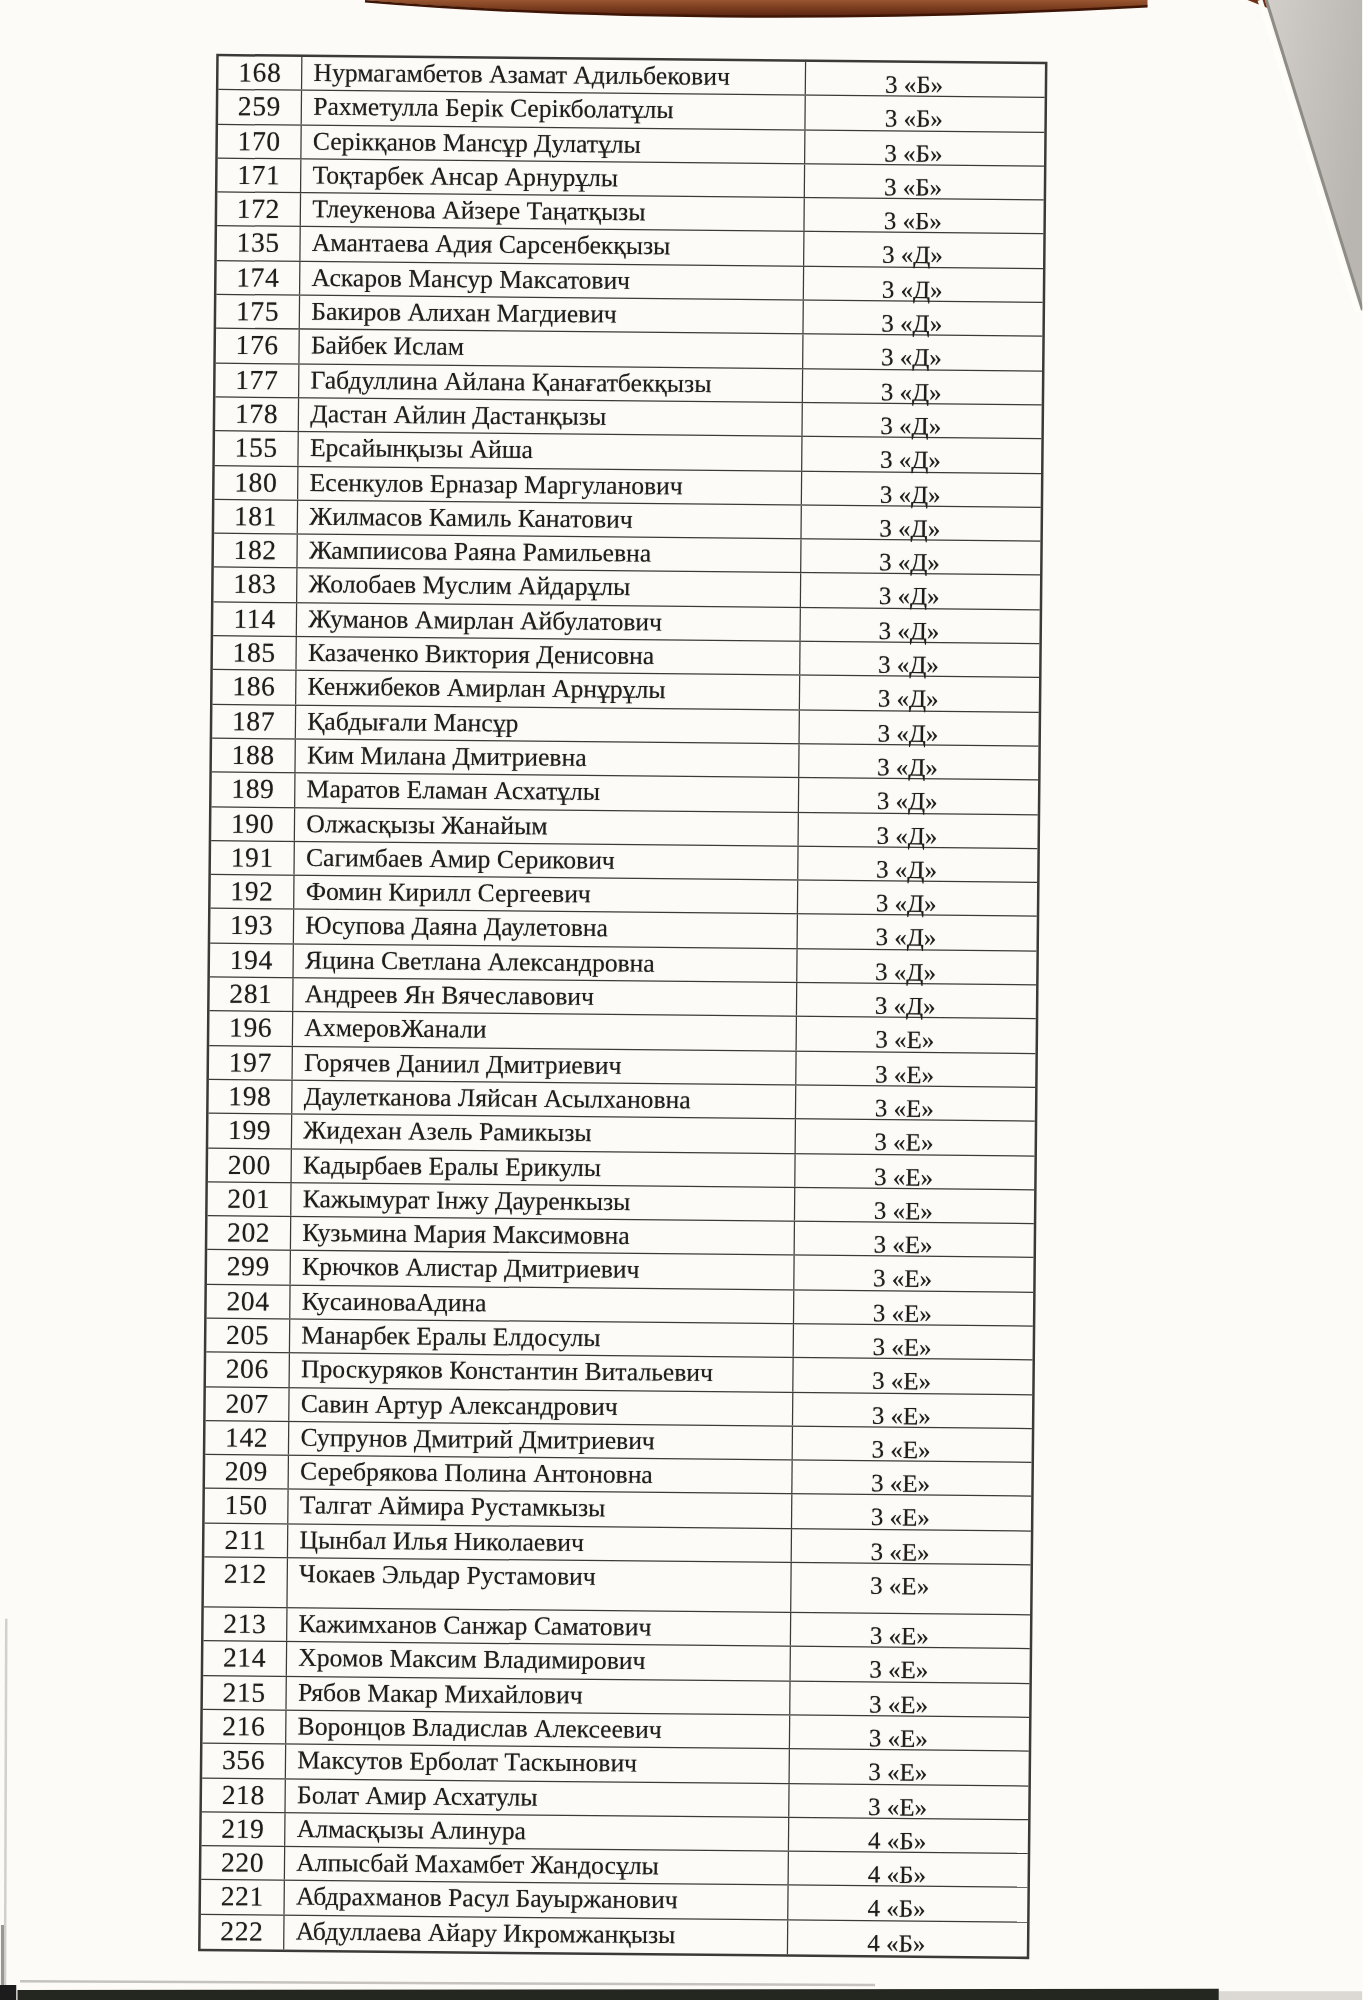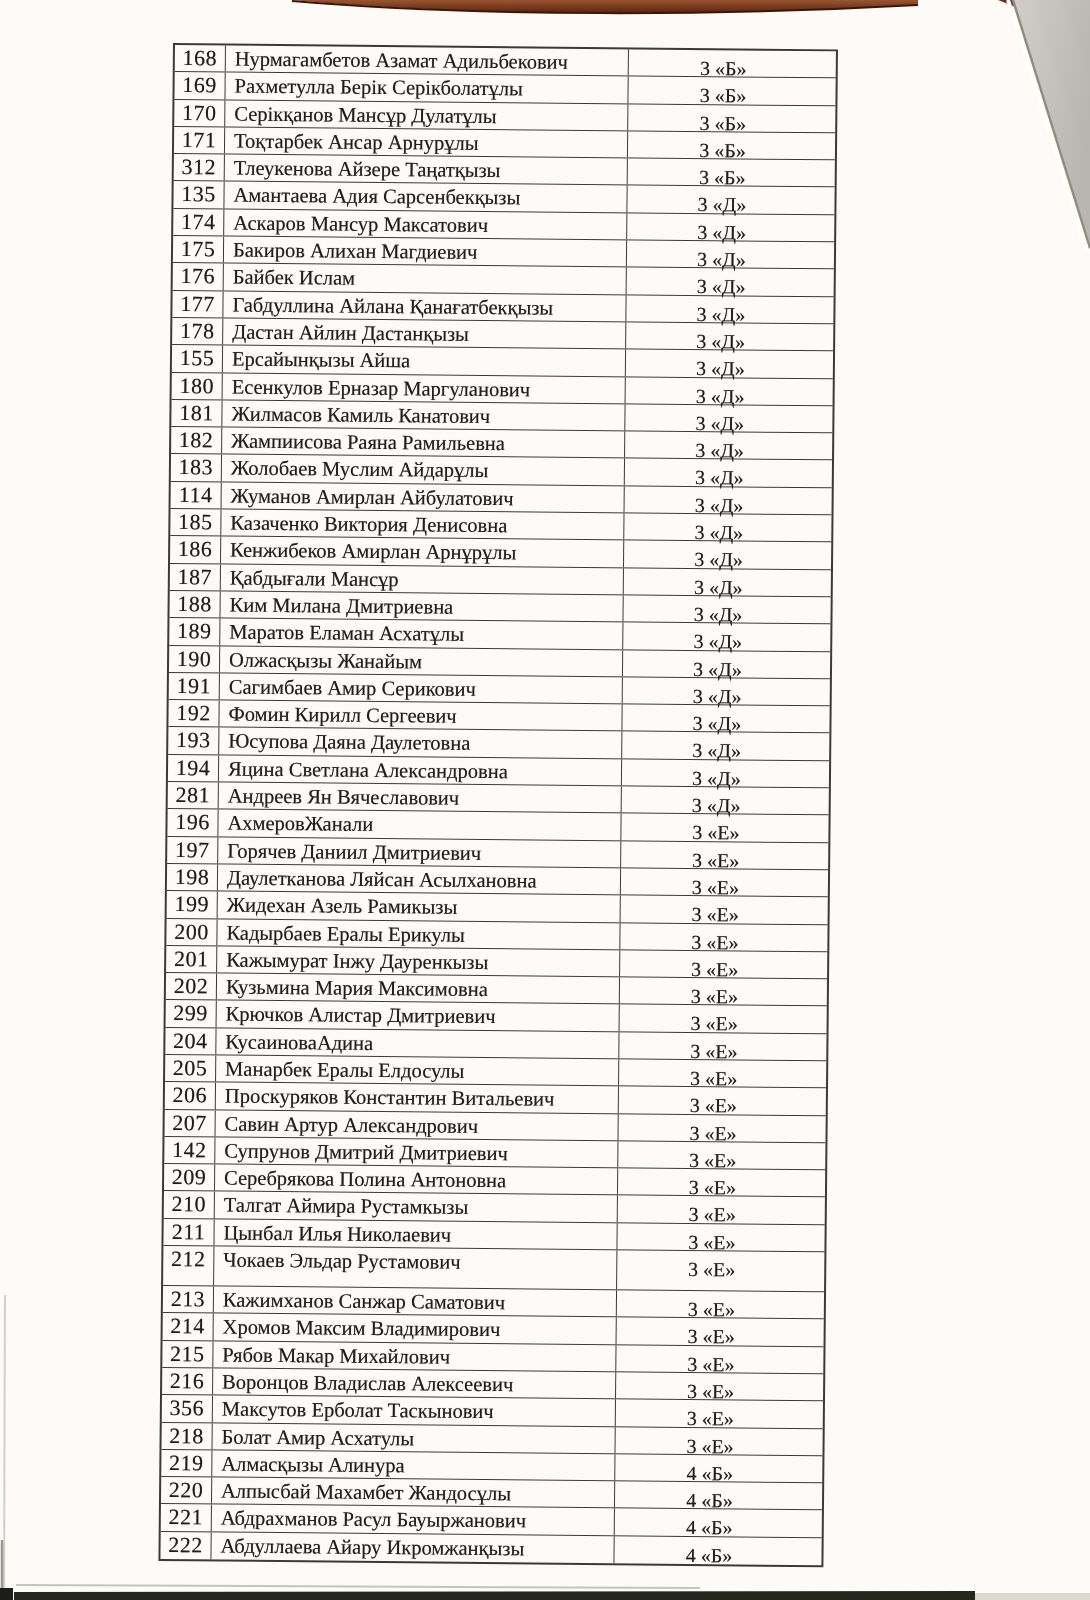--- a/index.html
+++ b/index.html
@@ -33,21 +33,21 @@
     border-bottom:1.4px solid var(--border);
   }
   .row:last-child{border-bottom:none;}
   .row.tall{height:40px;}
   .cell{
     box-sizing:border-box;display:flex;align-items:center;
     white-space:nowrap;overflow:visible;
     text-shadow:0 0 0.7px rgba(20,20,20,0.55);
   }
   .cell.num{
-    width:51px;justify-content:center;
+    width:67px;justify-content:center;
     border-right:1.4px solid var(--border);
     font-size:22px;letter-spacing:0.5px;
     align-items:flex-start;line-height:26px;text-align:center;
   }
   .cell.name{
     width:403px;padding-left:9px;
     border-right:1.4px solid var(--border);
     font-size:20.5px;
     align-items:flex-start;line-height:27px;
   }
@@ -101,36 +101,36 @@
   </svg>
 
   <div class="doc-table">
     <div>
         <div class="row">
           <div class="cell num">168</div>
           <div class="cell name">Нурмагамбетов Азамат Адильбекович</div>
           <div class="cell cls">3 «Б»</div>
         </div>
         <div class="row">
-          <div class="cell num">169</div>
+          <div class="cell num">259</div>
           <div class="cell name">Рахметулла Берік Серікболатұлы</div>
           <div class="cell cls">3 «Б»</div>
         </div>
         <div class="row">
           <div class="cell num">170</div>
           <div class="cell name">Серікқанов Мансұр Дулатұлы</div>
           <div class="cell cls">3 «Б»</div>
         </div>
         <div class="row">
           <div class="cell num">171</div>
           <div class="cell name">Тоқтарбек Ансар Арнурұлы</div>
           <div class="cell cls">3 «Б»</div>
         </div>
         <div class="row">
-          <div class="cell num">312</div>
+          <div class="cell num">172</div>
           <div class="cell name">Тлеукенова Айзере Таңатқызы</div>
           <div class="cell cls">3 «Б»</div>
         </div>
         <div class="row">
           <div class="cell num">135</div>
           <div class="cell name">Амантаева Адия Сарсенбекқызы</div>
           <div class="cell cls">3 «Д»</div>
         </div>
         <div class="row">
           <div class="cell num">174</div>
@@ -306,21 +306,21 @@
           <div class="cell num">142</div>
           <div class="cell name">Супрунов Дмитрий Дмитриевич</div>
           <div class="cell cls">3 «Е»</div>
         </div>
         <div class="row">
           <div class="cell num">209</div>
           <div class="cell name">Серебрякова Полина Антоновна</div>
           <div class="cell cls">3 «Е»</div>
         </div>
         <div class="row">
-          <div class="cell num">210</div>
+          <div class="cell num">150</div>
           <div class="cell name">Талгат Аймира Рустамкызы</div>
           <div class="cell cls">3 «Е»</div>
         </div>
         <div class="row">
           <div class="cell num">211</div>
           <div class="cell name">Цынбал Илья Николаевич</div>
           <div class="cell cls">3 «Е»</div>
         </div>
         <div class="row tall">
           <div class="cell num">212</div>

